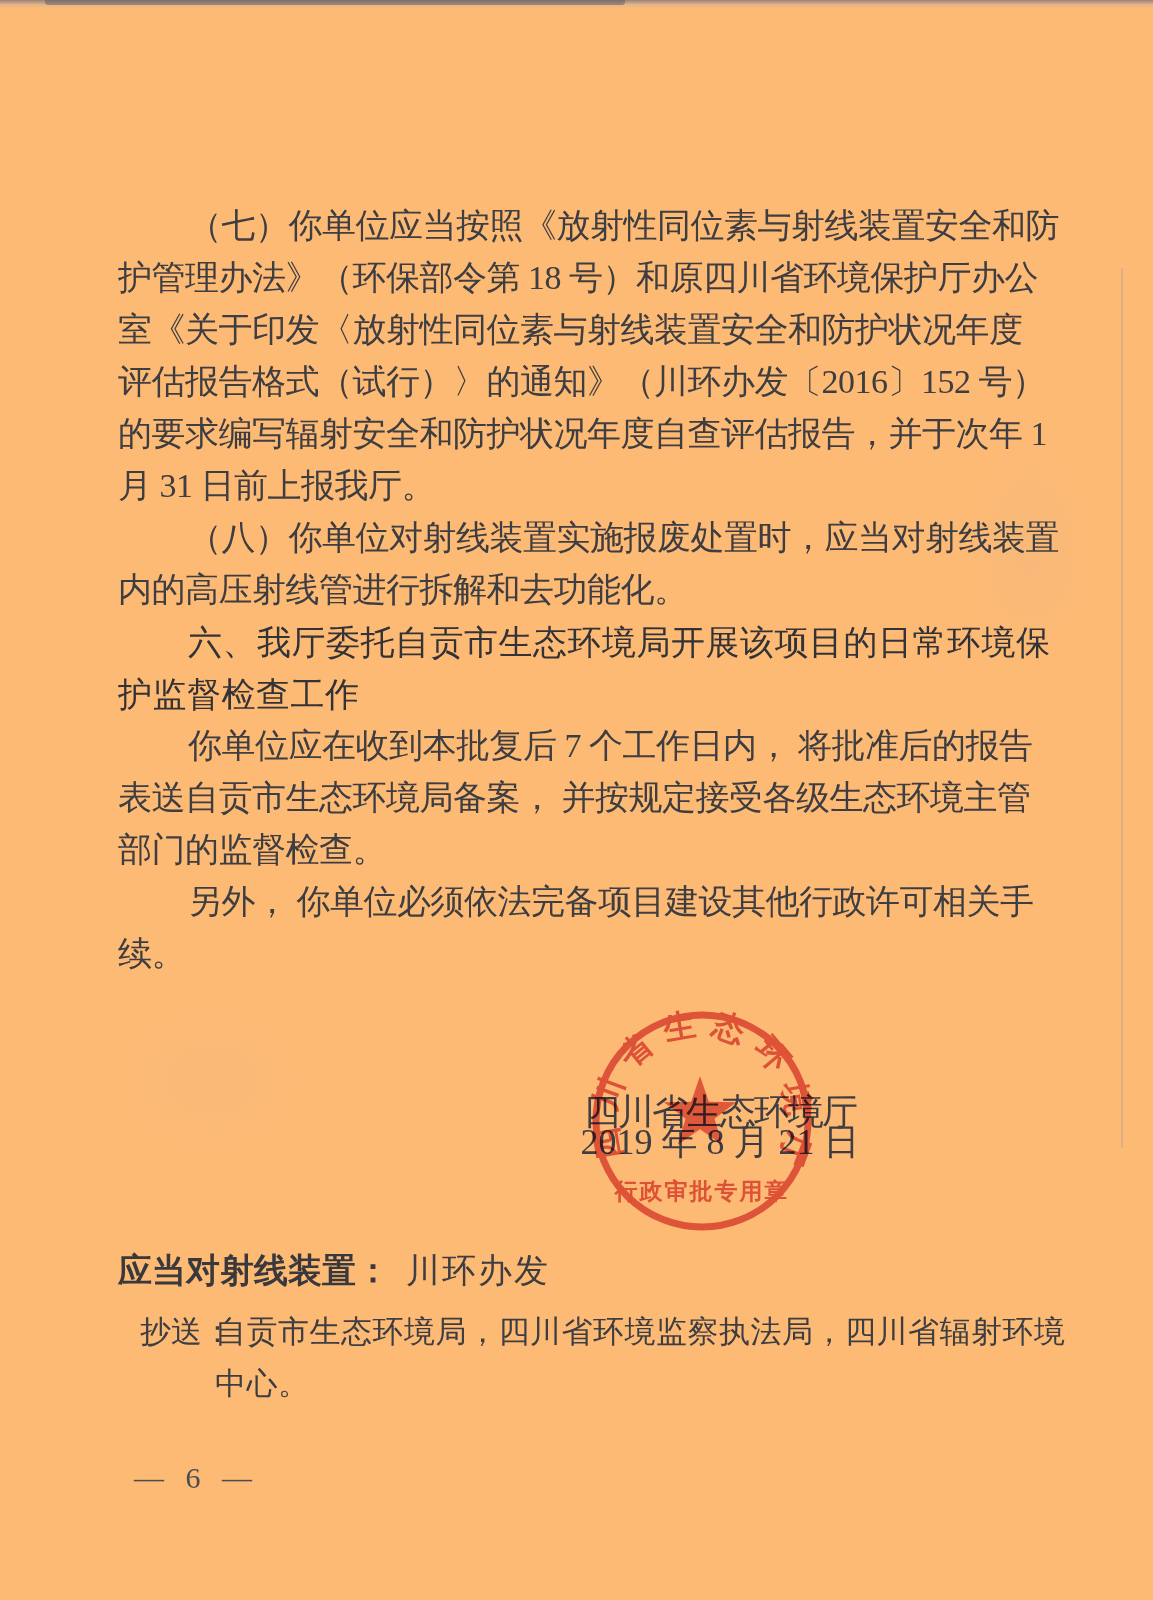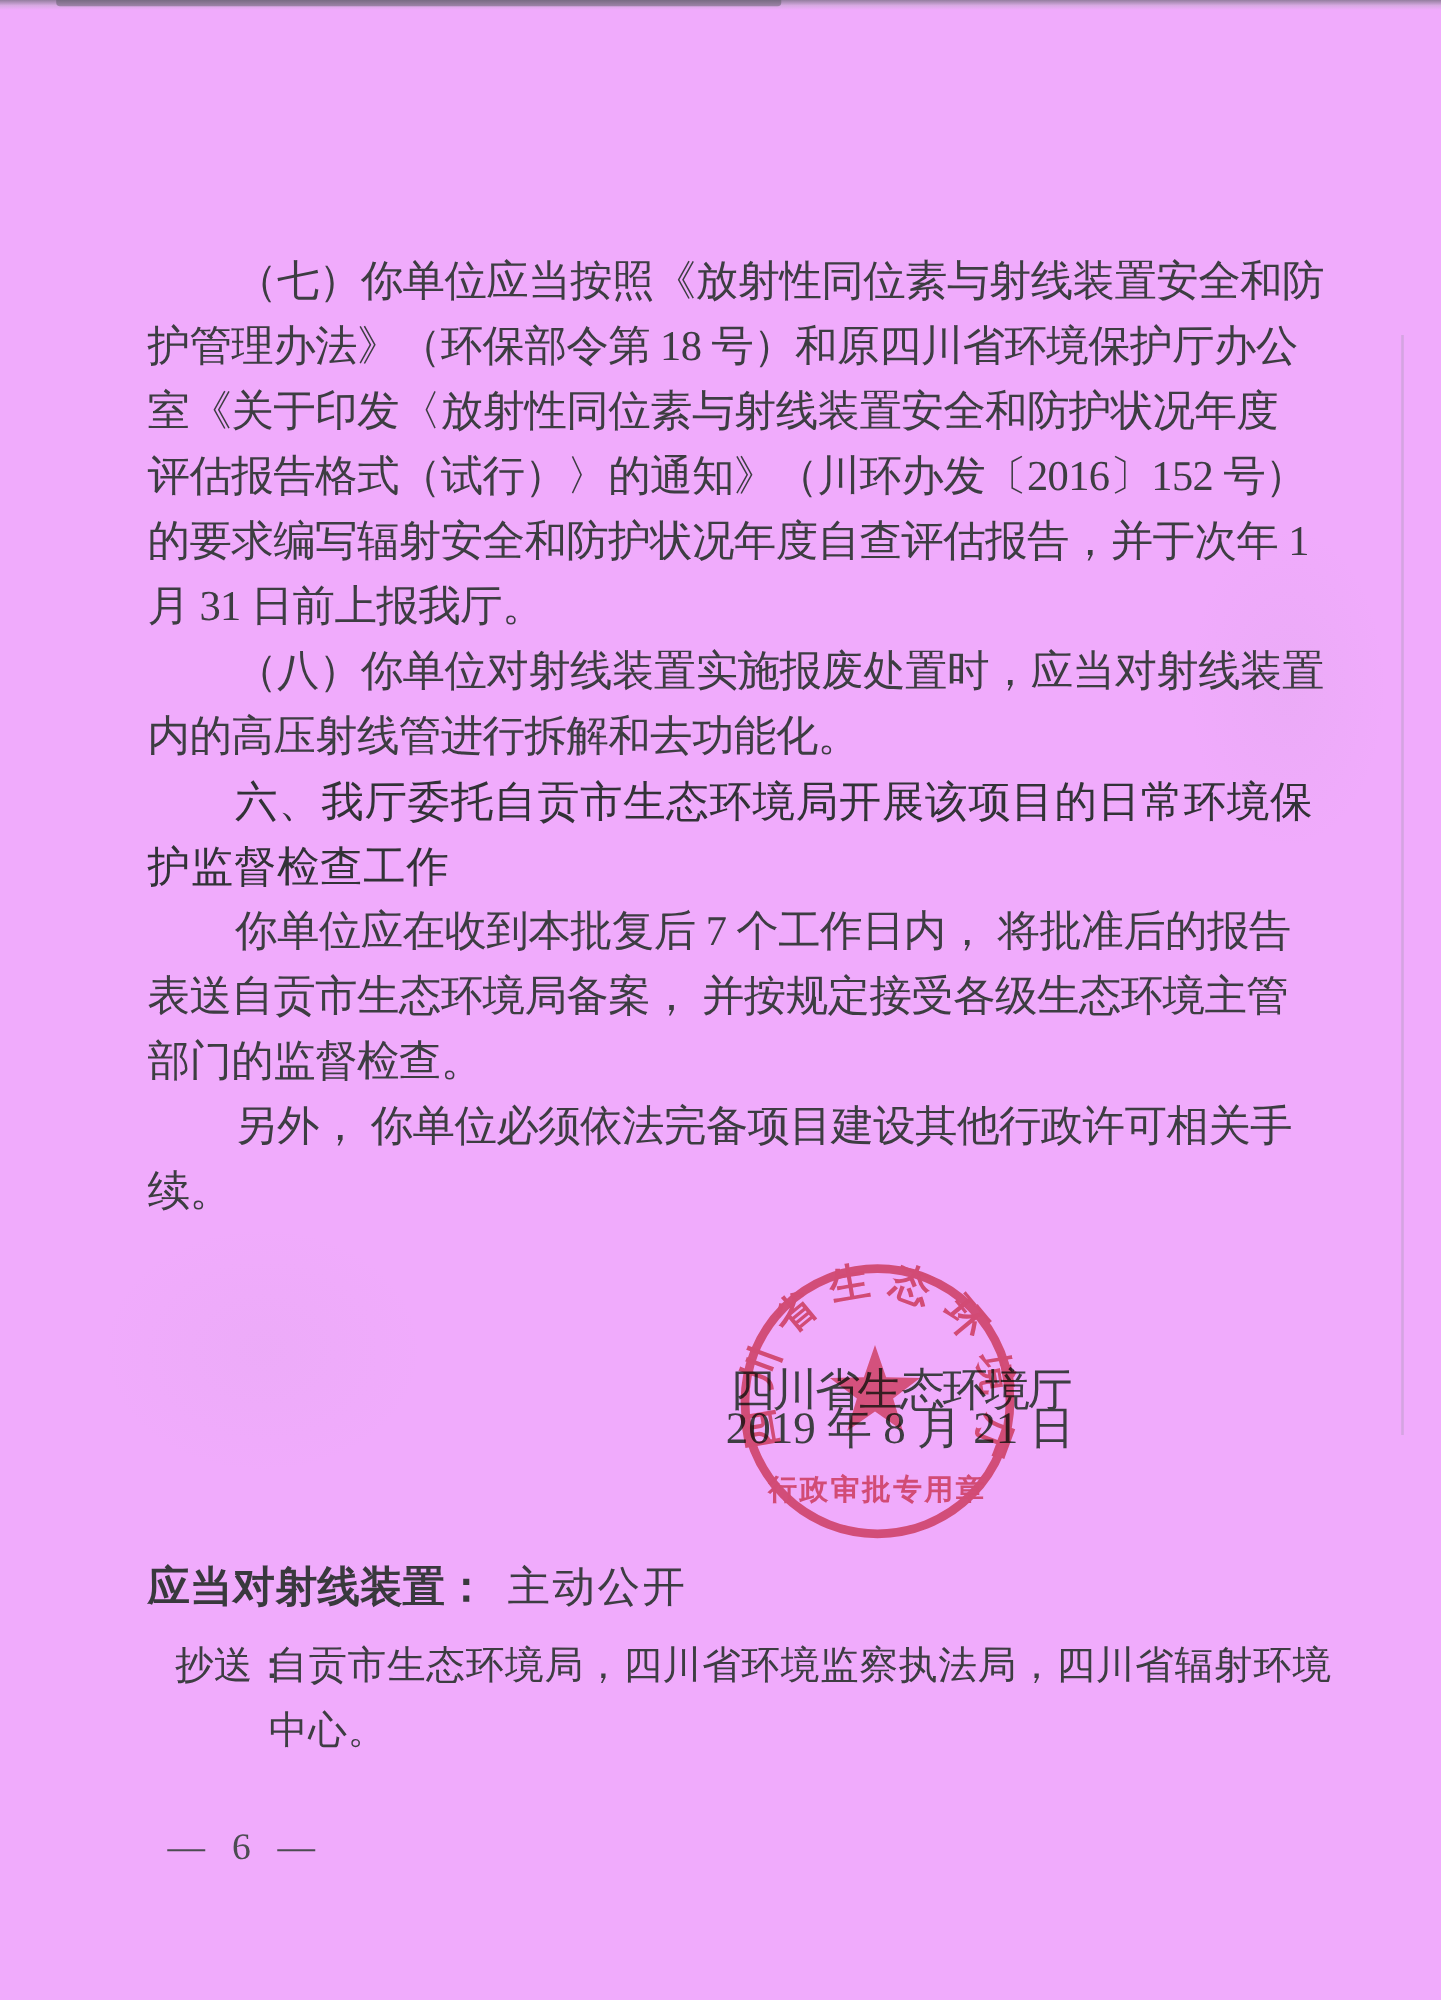--- a/index.html
+++ b/index.html
@@ -1,19 +1,19 @@
 <!DOCTYPE html>
 <html><head>
 <meta charset="utf-8">
 <style>
   html, body { margin:0; padding:0; background:#e8e8ea; }
   .page {
     position:relative;
     width:1153px; height:1600px;
-    background:#f0abfc;
+    background:#fdba74;
     overflow:hidden;
     font-family:"Liberation Serif","DejaVu Serif",serif;
     color:#3d3d42;
   }
   
   .scan-top {
     position:absolute; top:0; left:0; width:1153px; height:8px;
     background:linear-gradient(180deg, rgba(108,106,118,0.7) 0%, rgba(168,166,178,0.35) 55%, rgba(255,255,255,0) 100%);
   }
   .scan-top-dark {
@@ -124,21 +124,21 @@
     </defs>
     <circle cx="113" cy="113" r="106" fill="none" stroke="#da545c" stroke-width="7"></circle>
     <text font-size="32" font-weight="bold" fill="#d84f58" letter-spacing="13" font-family="Liberation Sans, DejaVu Sans, sans-serif">
       <textPath xlink:href="#sealArc" href="#sealArc" startOffset="8">四川省生态环境厅</textPath>
     </text>
     <polygon fill="#dc5a61" points="111,68 119.9,93.7 147.1,94.3 125.5,110.7 133.3,136.7 111,121.2 88.7,136.7 96.5,110.7 74.9,94.3 102.1,93.7"></polygon>
     <text x="113" y="191" text-anchor="middle" font-size="23" font-weight="bold" fill="#d84f58" letter-spacing="2" font-family="Liberation Sans, DejaVu Sans, sans-serif">行政审批专用章</text>
   </svg>
 
   <div class="disclosure">
-    <span class="lbl">应当对射线装置：</span><span class="val">主动公开</span>
+    <span class="lbl">应当对射线装置：</span><span class="val">川环办发</span>
   </div>
 
   <div class="cc-label">抄送：</div>
   <div class="cc-lines">
     <div class="cc-ln">自贡市生态环境局，四川省环境监察执法局，四川省辐射环境</div>
     <div class="cc-ln">中心。</div>
   </div>
 
   <div class="pageno">— 6 —</div>
 

